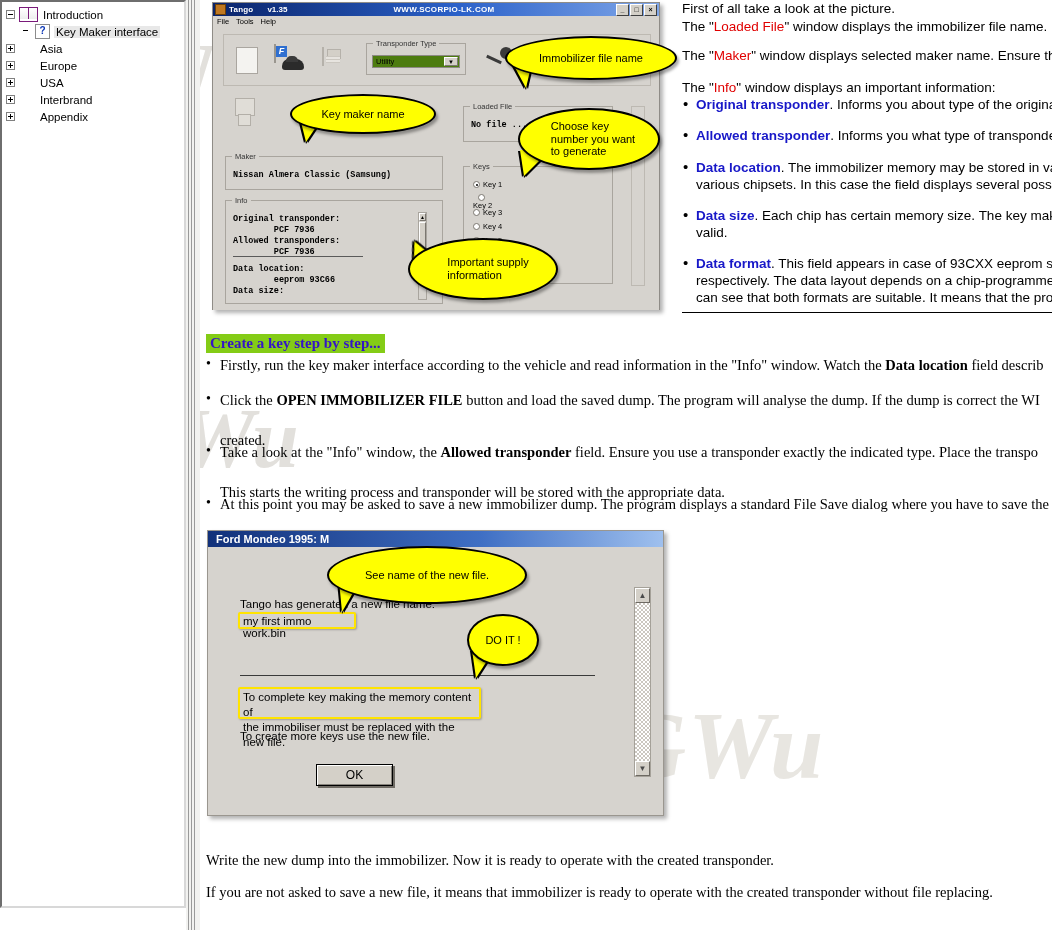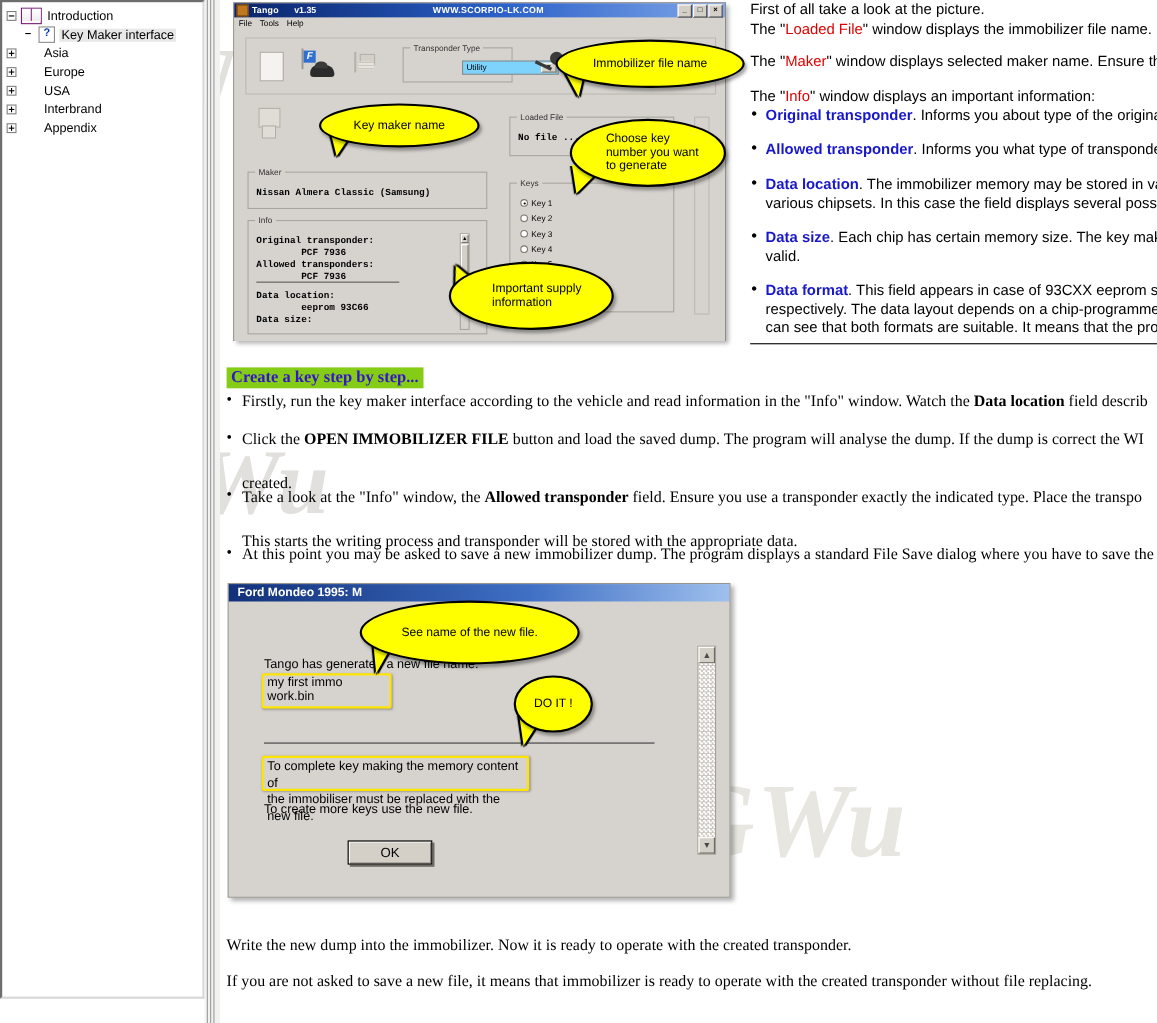--- a/index.html
+++ b/index.html
@@ -86,22 +86,22 @@
   .car{position:absolute;width:22px;height:11px;background:#2b2b2b;border-radius:7px 8px 3px 3px;}
   .car:before{content:"";position:absolute;left:4px;top:-3px;width:12px;height:6px;background:#3a3a3a;border-radius:5px 5px 0 0;}
   .fdisk{width:20px;height:22px;background:#e7e4df;border:1px solid #b5b1aa;position:relative;}
   .fdisk:before{content:"";position:absolute;left:4px;top:1px;width:12px;height:8px;background:#d4d0c8;border:1px solid #b5b1aa;}
   .fdisk:after{content:"";position:absolute;left:3px;bottom:2px;width:14px;height:7px;
      background:repeating-linear-gradient(180deg,#cbc7c0 0 1px,#e7e4df 1px 3px);}
   .keyico{position:absolute;width:26px;height:20px;}
   .keyico .kh{position:absolute;width:12px;height:12px;border-radius:50%;background:#3a3a3a;right:0;top:0;}
   .keyico .kb{position:absolute;width:16px;height:3px;background:#3a3a3a;left:0;top:11px;transform:rotate(25deg);}
 
-  .ddl{position:absolute;background:#7dd3fc;border:1px solid #8d8a84;font-size:7.5px;color:#000;
-       display:flex;align-items:center;padding-left:3px;box-sizing:border-box;margin-left:48px;}
+  .ddl{position:absolute;background:#4d7c0f;border:1px solid #8d8a84;font-size:7.5px;color:#000;
+       display:flex;align-items:center;padding-left:3px;box-sizing:border-box;}
   .ddl .arw{position:absolute;right:1px;top:1px;bottom:1px;width:12px;background:#d4d0c8;
        border:1px solid #fff;border-right-color:#7b7770;border-bottom-color:#7b7770;
        display:flex;align-items:center;justify-content:center;font-size:6px;}
 
   .radio{position:absolute;font-size:7.5px;color:#000;display:flex;align-items:center;}
   .radio .rd{width:7px;height:7px;border:1px solid #7b7770;border-radius:50%;background:#fff;margin-right:3px;
       position:relative;box-sizing:border-box;}
   .radio.on .rd:after{content:"";position:absolute;left:1.5px;top:1.5px;width:2px;height:2px;background:#000;border-radius:50%;}
   .radio.dis{color:#9b9791;}
   .radio.dis .rd{border-color:#b0aca6;background:#d6d3ce;}
@@ -293,21 +293,21 @@
     </div>
 
     <div class="grp" style="left:250px;top:138px;width:150px;height:118px">
       <span class="lg">Keys</span>
     </div>
     <div id="keysList">
         <div class="radio on" style="left: 260px; top: 152px;">
           <span class="rd"></span>
           <span>Key 1</span>
         </div>
-        <div class="radio" style="left: 260px; top: 166px;">
+        <div class="radio" style="left: 260px; top: 166px; flex-direction: column;">
           <span class="rd"></span>
           <span>Key 2</span>
         </div>
         <div class="radio" style="left: 260px; top: 180px;">
           <span class="rd"></span>
           <span>Key 3</span>
         </div>
         <div class="radio" style="left: 260px; top: 194px;">
           <span class="rd"></span>
           <span>Key 4</span>
@@ -372,21 +372,21 @@
 
 <div class="serif sbul" style="left:220px;top:443px"><span>Take a look at the "Info" window, the </span><b>Allowed transponder</b><span> field. Ensure you use a transponder exactly the indicated type. Place the transpo</span></div>
 <div class="serif spar" style="left:220px;top:461px">This starts the writing process and transponder will be stored with the appropriate data.</div>
 
 <div class="serif sbul" style="left:220px;top:495px">At this point you may be asked to save a new immobilizer dump. The program displays a standard File Save dialog where you have to save the</div>
 
 <div id="ford">
   <div id="fordTitle">Ford Mondeo 1995: M</div>
   <div id="fordBody">
     <div class="ftxt" style="left:32px;top:51px">Tango has generated a new file name:</div>
-    <div class="hlbox" style="left:30px;top:65px;width:118px;height:32px">
+    <div class="hlbox" style="left:30px;top:65px;width:118px;height:17px">
       <span>my first immo work.bin</span>
     </div>
 
     <div id="fordRule"></div>
 
     <div class="hlbox" style="left:30px;top:140px;width:243px;height:32px;line-height:15px">
       <div>To complete key making the memory content of</div>
       <div>the immobiliser must be replaced with the new file.</div>
     </div>
 

